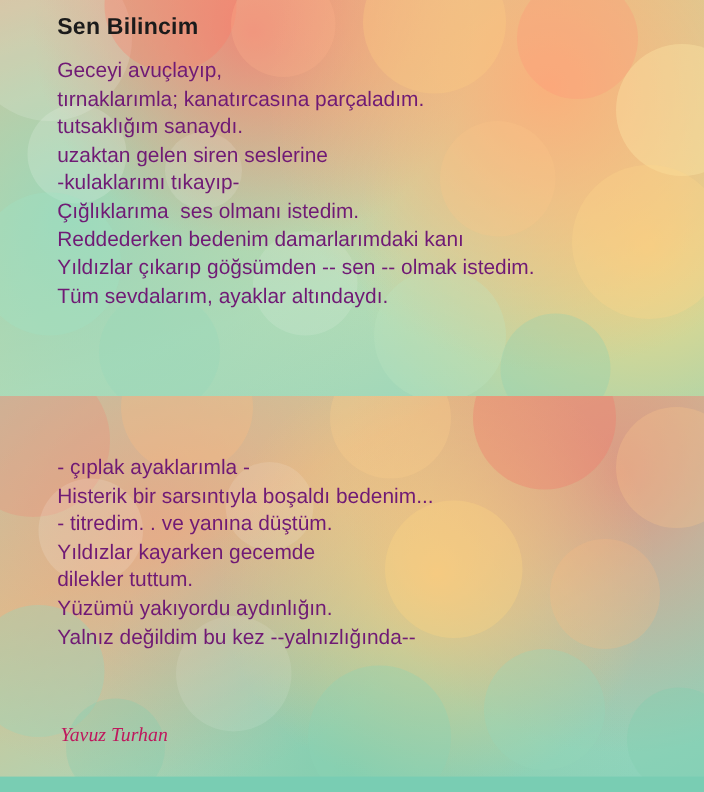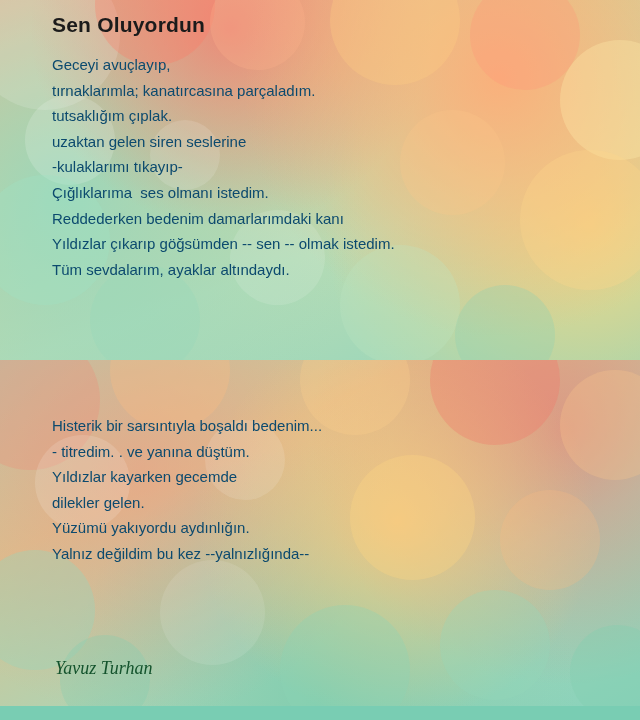--- a/index.html
+++ b/index.html
@@ -79,33 +79,33 @@
     position: absolute;
     left: 52px;
     margin: 0;
     padding: 0;
     list-style: none;
   }
   .poem-top { top: 52px; }
   .poem-bottom { top: 413px; }
 
   .poem li {
-    font-size: 15px;
+    font-size: 19px;
     line-height: 25.6px;
-    color: #0c4a6e;
+    color: #701a75;
     white-space: pre;
   }
 
   .author {
     position: absolute;
     left: 55px;
     top: 658px;
     font-size: 18px;
     font-style: italic;
-    color: #14532d;
+    color: #be185d;
     font-family: "Liberation Serif", serif;
   }
 
   .footer-bar {
     position: absolute;
     left: 0;
     bottom: 0;
     width: 640px;
     height: 14px;
     background: #79cdb3;
@@ -147,39 +147,40 @@
     <span class="bokeh" style="left:-25px;  top:190px;  width:120px; height:120px; background:rgba(150,215,190,0.35);"></span>
     <span class="bokeh" style="left:160px;  top:200px;  width:105px; height:105px; background:rgba(255,255,255,0.10);"></span>
     <span class="bokeh" style="left:280px;  top:245px;  width:130px; height:130px; background:rgba(140,210,180,0.32);"></span>
     <span class="bokeh" style="left:440px;  top:230px;  width:110px; height:110px; background:rgba(150,215,185,0.30);"></span>
     <span class="bokeh" style="left:570px;  top:265px;  width:95px;  height:95px;  background:rgba(130,205,175,0.35);"></span>
     <span class="bokeh" style="left:60px;   top:275px;  width:90px;  height:90px;  background:rgba(130,205,175,0.30);"></span>
   </div>
 
   <div class="text-layer">
 
-    <div class="title">Sen Oluyordun</div>
+    <div class="title">Sen Bilincim</div>
 
     <ul class="poem poem-top">
       <li>Geceyi avuçlayıp,</li>
       <li>tırnaklarımla; kanatırcasına parçaladım.</li>
-      <li>tutsaklığım çıplak.</li>
+      <li>tutsaklığım sanaydı.</li>
       <li>uzaktan gelen siren seslerine</li>
       <li>-kulaklarımı tıkayıp-</li>
       <li>Çığlıklarıma  ses olmanı istedim.</li>
       <li>Reddederken bedenim damarlarımdaki kanı</li>
       <li>Yıldızlar çıkarıp göğsümden -- sen -- olmak istedim.</li>
       <li>Tüm sevdalarım, ayaklar altındaydı.</li>
     </ul>
 
     <ul class="poem poem-bottom">
+      <li>- çıplak ayaklarımla -</li>
       <li>Histerik bir sarsıntıyla boşaldı bedenim...</li>
       <li>- titredim. . ve yanına düştüm.</li>
       <li>Yıldızlar kayarken gecemde</li>
-      <li>dilekler gelen.</li>
+      <li>dilekler tuttum.</li>
       <li>Yüzümü yakıyordu aydınlığın.</li>
       <li>Yalnız değildim bu kez --yalnızlığında--</li>
     </ul>
 
     <div class="author">Yavuz Turhan</div>
   </div>
 
   <div class="footer-bar"></div>
 </div>
 

